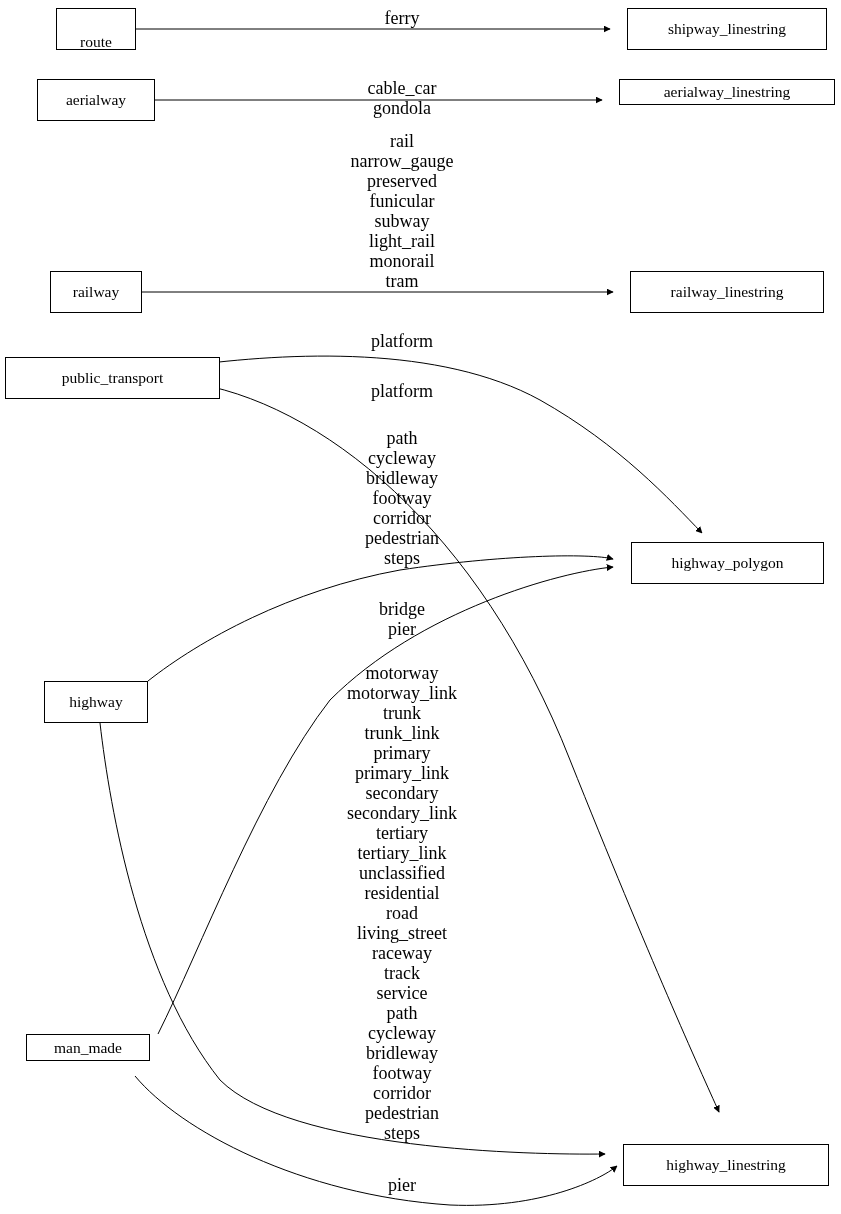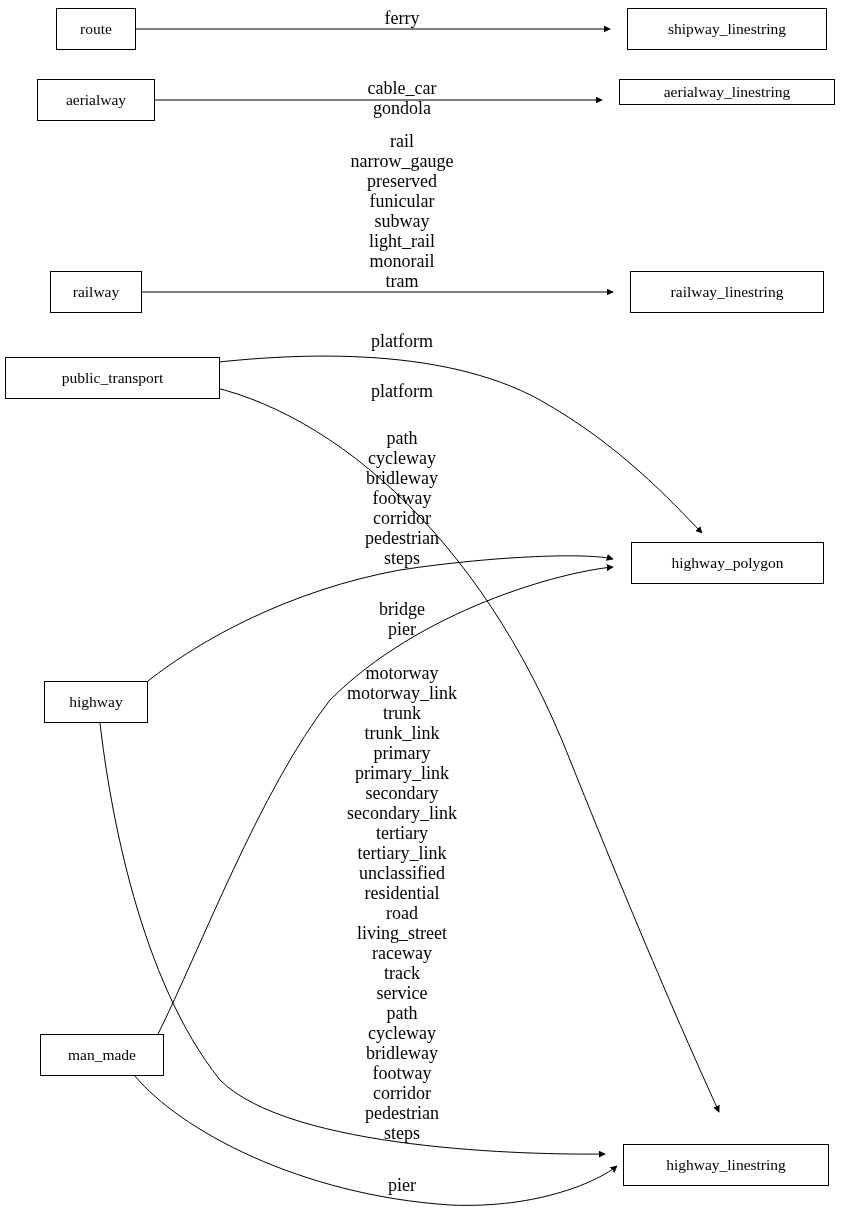--- a/index.html
+++ b/index.html
@@ -62,21 +62,21 @@
         <path d="M142,292 L613,292" marker-end="url(#arrow)"></path>
         <path d="M186,366 C290,352 440,345 540,400 C620,445 670,500 702,533" marker-end="url(#arrow)"></path>
         <path d="M186,382 C320,400 480,530 570,760 C650,960 700,1070 719,1112" marker-end="url(#arrow)"></path>
         <path d="M148,681 C200,640 290,590 400,570 C500,555 590,553 613,559" marker-end="url(#arrow)"></path>
         <path d="M158,1034 C200,950 260,790 330,700 C420,610 560,572 613,567" marker-end="url(#arrow)"></path>
         <path d="M100,723 C110,810 140,980 220,1080 C290,1150 530,1155 605,1154" marker-end="url(#arrow)"></path>
         <path d="M135,1076 C180,1130 300,1195 450,1205 C540,1209 600,1180 617,1166" marker-end="url(#arrow)"></path>
       </g>
   </svg>
   <div id="nodes-layer">
-      <div class="node" style="left: 56px; top: 8px; width: 80px; height: 42px;">
+      <div class="node" style="left: 56px; top: 8px; width: 80px; height: 42px; align-items: flex-end;">
         <span>route</span>
       </div>
       <div class="node" style="left: 627px; top: 8px; width: 200px; height: 42px;">
         <span>shipway_linestring</span>
       </div>
       <div class="node" style="left: 37px; top: 79px; width: 118px; height: 42px;">
         <span>aerialway</span>
       </div>
       <div class="node" style="left: 619px; top: 79px; width: 216px; height: 26px;">
         <span>aerialway_linestring</span>
@@ -89,21 +89,21 @@
       </div>
       <div class="node" style="left: 5px; top: 357px; width: 215px; height: 42px;">
         <span>public_transport</span>
       </div>
       <div class="node" style="left: 631px; top: 542px; width: 193px; height: 42px;">
         <span>highway_polygon</span>
       </div>
       <div class="node" style="left: 44px; top: 681px; width: 104px; height: 42px;">
         <span>highway</span>
       </div>
-      <div class="node" style="left: 40px; top: 1034px; width: 124px; height: 42px;">
+      <div class="node" style="left: 26px; top: 1034px; width: 124px; height: 27px;">
         <span>man_made</span>
       </div>
       <div class="node" style="left: 623px; top: 1121px; width: 206px; height: 42px; margin-top: 23px;">
         <span>highway_linestring</span>
       </div>
     </div>
   <div id="labels-layer">
       <div class="edge-label" style="left: 402px; top: 8px;">ferry</div>
       <div class="edge-label" style="left: 402px; top: 78px;">cable_car
 gondola</div>

